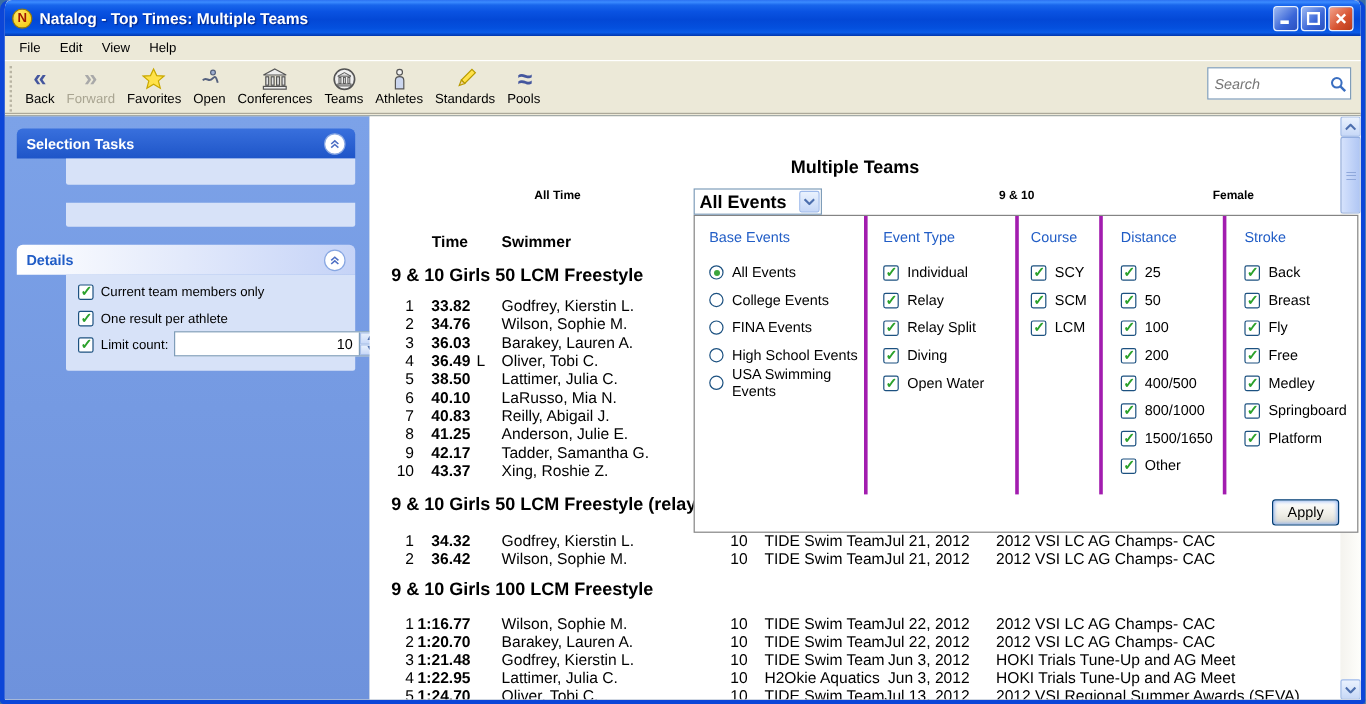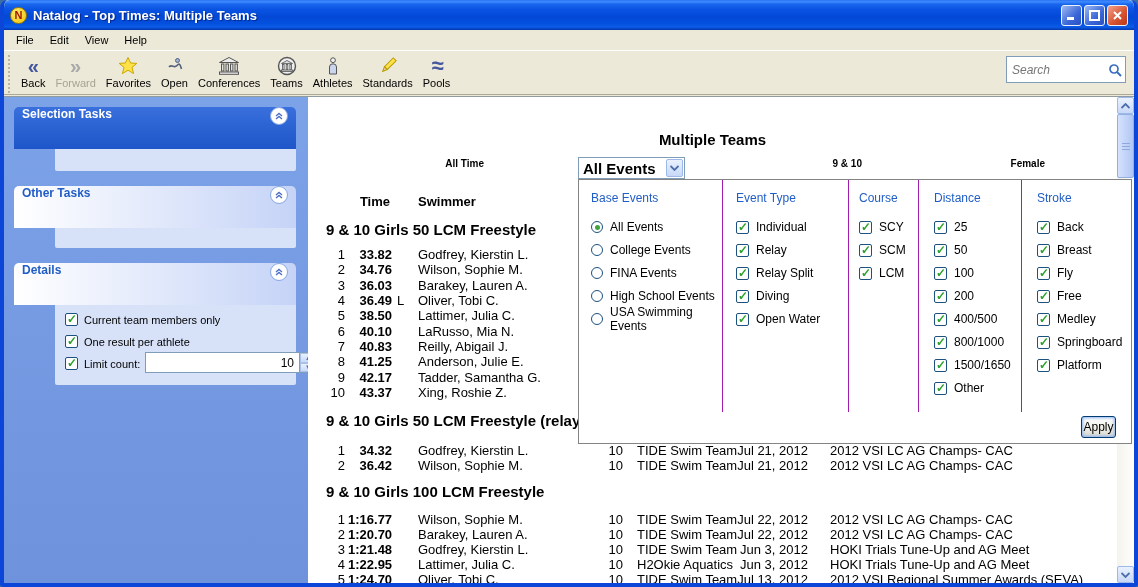--- a/index.html
+++ b/index.html
@@ -49,21 +49,21 @@
   .searchbox input { flex:1; border:none; outline:none; font-size:12px; font-style:italic; color:#9a9a9a;
     font-family:"Liberation Sans",sans-serif; width:90px; background:transparent; }
   .searchbox svg { flex:none; }
 
   
   .content { position:absolute; top:96px; left:0; right:0; bottom:0; display:flex; border-top:1px solid #919B9C; }
 
   
   .sidebar { width:304px; background:linear-gradient(180deg,#7CA2E8 0%,#6E92DC 100%); padding:10px 12px 0 10px; flex:none; }
   .sp { margin-bottom:15px; }
-  .sp-head { height:42px; border-radius:5px 5px 0 0; display:flex; align-items:flex-start; padding:0 8px;
+  .sp-head { height:25px; border-radius:5px 5px 0 0; display:flex; align-items:center; padding:0 8px;
     background:linear-gradient(90deg,#ffffff 0%,#c5d3f7 100%); }
   .sp-head.dark { background:linear-gradient(180deg,#3970dd 0%,#1e55c8 100%); }
   .sp-title { font-size:12px; font-weight:bold; color:#215DC6; flex:1; }
   .sp-head.dark .sp-title { color:#fff; }
   .chevbtn { width:18px; height:18px; border-radius:50%; background:#fff; border:1px solid #88A7E2;
     display:flex; align-items:center; justify-content:center; }
   .sp-body { background:#D7E2F8; border-radius:0 0 2px 2px;margin-left:41px; }
   .sp-body.empty1 { height:22px; }
   .sp-body.empty2 { height:20px; }
   .sp-body.details { height:80px; position:relative; }
@@ -116,26 +116,26 @@
   
   .combo { position:absolute; top:60px; left:270px; width:107px; height:22px; background:#fff;
     border:1px solid #7F9DB9; display:flex; align-items:center; z-index:31; }
   .combo-text { flex:1; font-size:15px; font-weight:bold; padding-left:4px; white-space:nowrap; }
   .combo-arrow { width:17px; height:18px; margin-right:1px; border:1px solid #9DB9EB; border-radius:2px;
     background:linear-gradient(180deg,#EAF2FE,#C7D8F7); display:flex; align-items:center; justify-content:center; }
 
   .popup { position:absolute; top:82px; left:270px; width:554px; height:265px; background:#fff;
     border:1px solid #848484; z-index:30; display:flex; padding-top:0; }
   .fp-col { height:232px; padding-top:11px; }
-  .fp-col.b { border-right:1px solid #a21caf; }
+  .fp-col.b { border-right:3px solid #a21caf; }
   .fp-title { font-size:12px; color:#215DC6; margin-bottom:15px; }
   .fp-item { display:flex; align-items:center; gap:7px; font-size:12px; margin-bottom:9px; height:14px; }
   .radio { width:12px; height:12px; border:1px solid #1C5180; border-radius:50%; background:#fff; position:relative; flex:none; }
   .radio.checked::after { content:""; position:absolute; left:3px; top:3px; width:5px; height:5px; border-radius:50%; background:#3CA53C; }
-  .apply-btn { position:absolute; right:15px; bottom:5px; width:35px; height:22px; font-size:12px;
+  .apply-btn { position:absolute; right:15px; bottom:5px; width:56px; height:22px; font-size:12px;
     font-family:"Liberation Sans",sans-serif; border:1px solid #003C74; border-radius:3px;
     background:linear-gradient(180deg,#FFFFFF 0%,#F0EFE8 55%,#D8D7CF 100%);
     box-shadow:inset 0 0 3px 1px #8FB3EF; }
 </style>
 </head>
 <body>
 
 <div class="window">
 
   <div class="titlebar">
@@ -271,28 +271,20 @@
           <span class="chevbtn">
             <svg width="10" height="10" viewBox="0 0 10 10">
               <path d="M2 5 L5 2.4 L8 5 M2 8 L5 5.4 L8 8" stroke="#4D6FC4" fill="none" stroke-width="1.3"></path>
             </svg>
           </span>
         </div>
         <div class="sp-body empty1"></div>
       </div>
 
       <div class="sp">
-        <div class="sp-head">
-          <span class="sp-title">Other Tasks</span>
-          <span class="chevbtn">
-            <svg width="10" height="10" viewBox="0 0 10 10">
-              <path d="M2 5 L5 2.4 L8 5 M2 8 L5 5.4 L8 8" stroke="#4D6FC4" fill="none" stroke-width="1.3"></path>
-            </svg>
-          </span>
-        </div>
         <div class="sp-body empty2"></div>
       </div>
 
       <div class="sp">
         <div class="sp-head">
           <span class="sp-title">Details</span>
           <span class="chevbtn">
             <svg width="10" height="10" viewBox="0 0 10 10">
               <path d="M2 5 L5 2.4 L8 5 M2 8 L5 5.4 L8 8" stroke="#4D6FC4" fill="none" stroke-width="1.3"></path>
             </svg>

